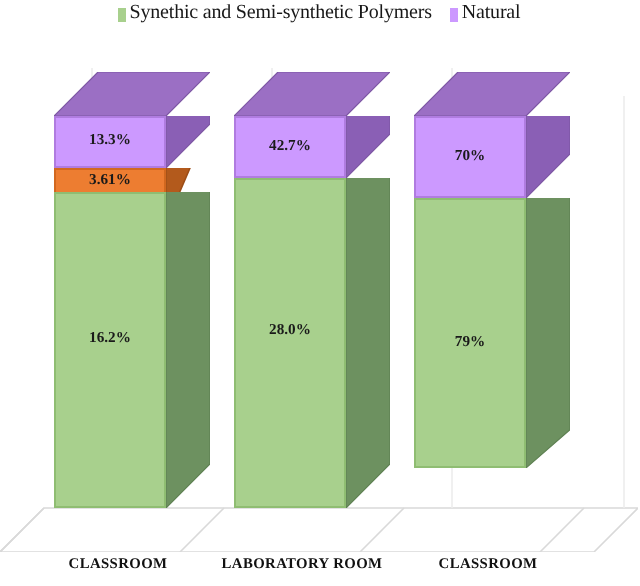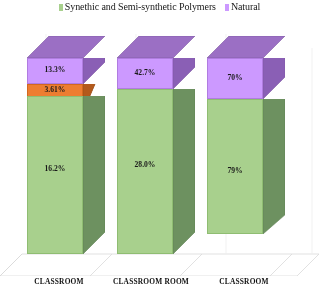--- a/index.html
+++ b/index.html
@@ -255,17 +255,17 @@
           <div class="seg-label" style="top:67px;">79%</div>
         </div>
 
       </div>
     </div>
 
   </div>
 
   <div class="axis-labels">
     <div class="cat-label" style="left:14px; top:1px; width:90px;">CLASSROOM</div>
-    <div class="cat-label" style="left:100px; top:1px; width:102px;">CLASSROOM ROOM</div>
+    <div class="cat-label" style="left:100px; top:1px; width:102px;">LABORATORY ROOM</div>
     <div class="cat-label" style="left:198px; top:1px; width:92px;">CLASSROOM</div>
   </div>
 
 </div>
 
 </body></html>

